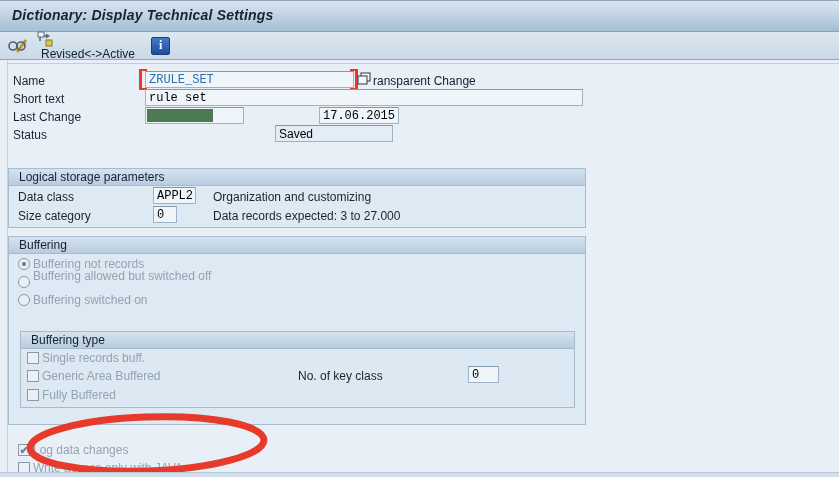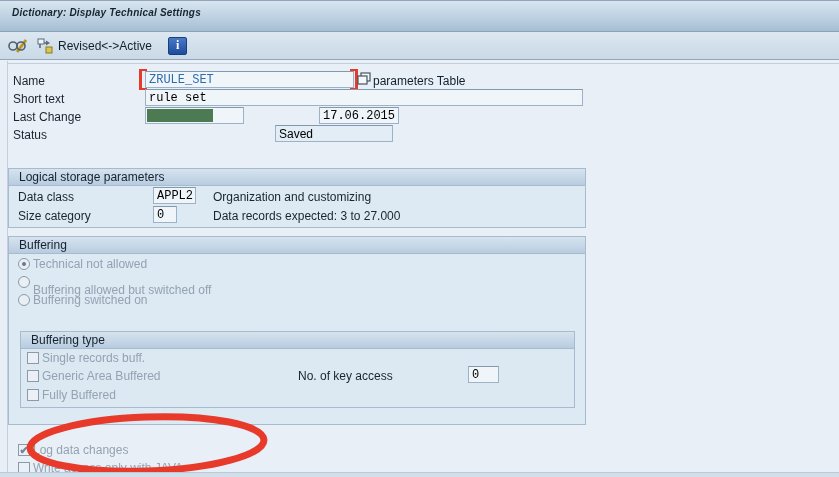--- a/index.html
+++ b/index.html
@@ -5,27 +5,27 @@
   html,body { margin:0; padding:0; }
   .screen {
     position:relative; width:839px; height:477px; overflow:hidden;
     background:#e9eff7; font-family:"Liberation Sans",sans-serif; font-size:12px;
     color:#14222e; box-sizing:border-box; border-top:1px solid #8fa6ba;
   }
   
   .titlebar { position:absolute; top:0; left:0; right:0; height:30px;
     background:linear-gradient(#d9e5f0 0%, #c2d4e4 45%, #a6bfd4 100%);
     border-bottom:1px solid #8ba2b6; }
-  .title { position:absolute; left:12px; top:6px; font-size:10px; font-weight:bold;
+  .title { position:absolute; left:12px; top:6px; font-size:14px; font-weight:bold;
     font-style:italic; color:#16242f; letter-spacing:.2px; }
   
   .toolbar { position:absolute; top:31px; left:0; right:0; height:28px;
     background:linear-gradient(#dce7f0,#c9d9e6); border-bottom:1px solid #93a7b8;
     display:flex; align-items:center; gap:8px; padding-left:8px; box-sizing:border-box; }
-  .tb-btn { display:flex; align-items:center; cursor:default; }
+  .tb-btn { display:flex; cursor:default;flex-direction:column; }
   .tb-label { font-size:12px; color:#10202c; margin-left:4px; }
   .info-btn { width:17px; height:16px; border-radius:2px; margin-left:8px;
     background:linear-gradient(#4a7ac6,#1d4c9c); border:1px solid #163f80;
     color:#fff; font-family:"Liberation Serif",serif; font-weight:bold; font-size:12px;
     text-align:center; line-height:15px; }
   
   .content-topline { position:absolute; top:62px; left:7px; right:0; height:1px; background:#c3d0db; }
   .left-edge { position:absolute; left:7px; top:60px; bottom:0; width:1px; background:#c3d0db; }
   .bottom-strip { position:absolute; left:0; right:0; bottom:0; height:4px;
     background:#d2dfea; border-top:1px solid #b9c9d7; }
@@ -96,21 +96,21 @@
   <div class="lbl" style="left:13px; top:73px;">Name</div>
   <div class="fld" style="left:145px; top:70px; width:209px;">
     <span class="val-blue">ZRULE_SET</span>
   </div>
   <div class="rbracket l" style="left:139px; top:68px;"></div>
   <div class="rbracket r" style="left:350px; top:68px;"></div>
   <svg class="icon-svg" style="position:absolute; left:357px; top:71px;" width="14" height="14" viewBox="0 0 14 14">
     <rect x="4" y="1" width="9" height="8" fill="#f4f8fb" stroke="#45565f" stroke-width="1.2"></rect>
     <rect x="1" y="4" width="9" height="8" fill="#f4f8fb" stroke="#45565f" stroke-width="1.2"></rect>
   </svg>
-  <div class="suffix-text" style="left:373px; top:73px;">parameters Table</div>
+  <div class="suffix-text" style="left:373px; top:73px;">ransparent Change</div>
 
   <div class="lbl" style="left:13px; top:91px;">Short text</div>
   <div class="fld" style="left:145px; top:88px; width:438px;">
     <span>rule set</span>
   </div>
 
   <div class="lbl" style="left:13px; top:109px;">Last Change</div>
   <div class="fld" style="left:145px; top:106px; width:99px;">
     <span class="green-block"></span>
   </div>
@@ -134,36 +134,36 @@
   <div class="lbl" style="left:18px; top:208px;">Size category</div>
   <div class="fld" style="left:153px; top:205px; width:24px;">
     <span>0</span>
   </div>
   <div class="lbl" style="left:213px; top:208px;">Data records expected: 3 to 27.000</div>
 
   <div class="gbox" style="left:8px; top:235px; width:578px; height:189px;">
     <div class="gbox-h">Buffering</div>
   </div>
   <div class="radio sel" style="left:18px; top:257px;"></div>
-  <div class="lbl dim" style="left:33px; top:256px;">Technical not allowed</div>
+  <div class="lbl dim" style="left:33px; top:256px;">Buffering not records</div>
   <div class="radio" style="left:18px; top:275px;"></div>
-  <div class="lbl dim" style="left:33px; top:282px;">Buffering allowed but switched off</div>
+  <div class="lbl dim" style="left:33px; top:268px;">Buffering allowed but switched off</div>
   <div class="radio" style="left:18px; top:293px;"></div>
   <div class="lbl dim" style="left:33px; top:292px;">Buffering switched on</div>
 
   <div class="gbox" style="left:20px; top:330px; width:555px; height:77px; background:#dce8f2;">
     <div class="gbox-h">Buffering type</div>
   </div>
   <div class="cb" style="left:27px; top:351px;"></div>
   <div class="lbl dim" style="left:42px; top:350px;">Single records buff.</div>
   <div class="cb" style="left:27px; top:369px;"></div>
   <div class="lbl dim" style="left:42px; top:368px;">Generic Area Buffered</div>
   <div class="cb" style="left:27px; top:388px;"></div>
   <div class="lbl dim" style="left:42px; top:387px;">Fully Buffered</div>
-  <div class="lbl" style="left:298px; top:368px;">No. of key access</div>
+  <div class="lbl" style="left:298px; top:368px;">No. of key class</div>
   <div class="fld" style="left:468px; top:365px; width:31px;">
     <span>0</span>
   </div>
 
   <div class="cb" style="left:18px; top:443px;">
     <span>✔</span>
   </div>
   <div class="lbl dim" style="left:33px; top:442px;">Log data changes</div>
   <div class="cb" style="left:18px; top:461px;"></div>
   <div class="lbl dim" style="left:33px; top:460px;">Write access only with JAVA</div>

